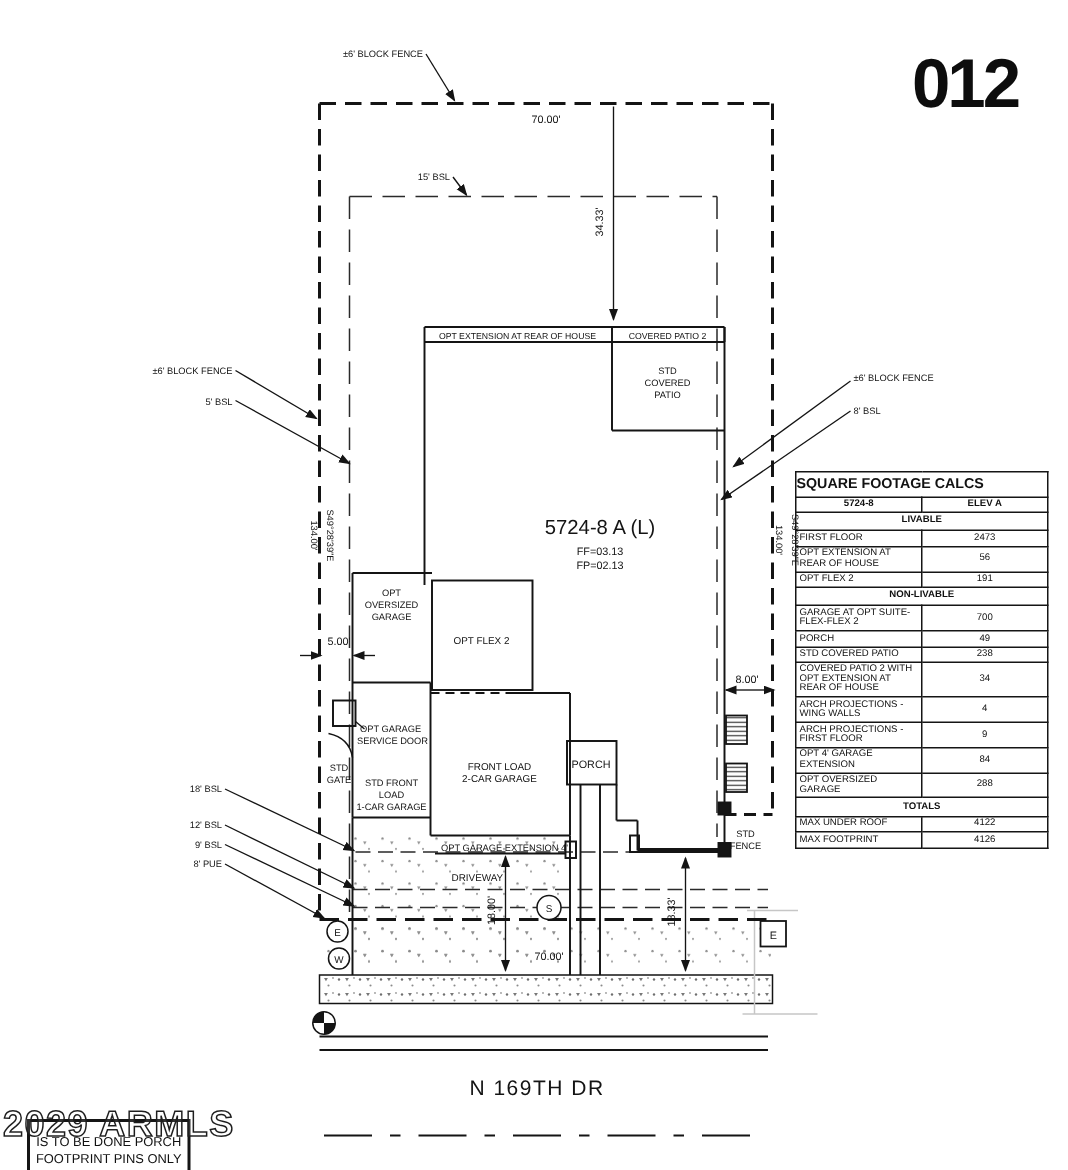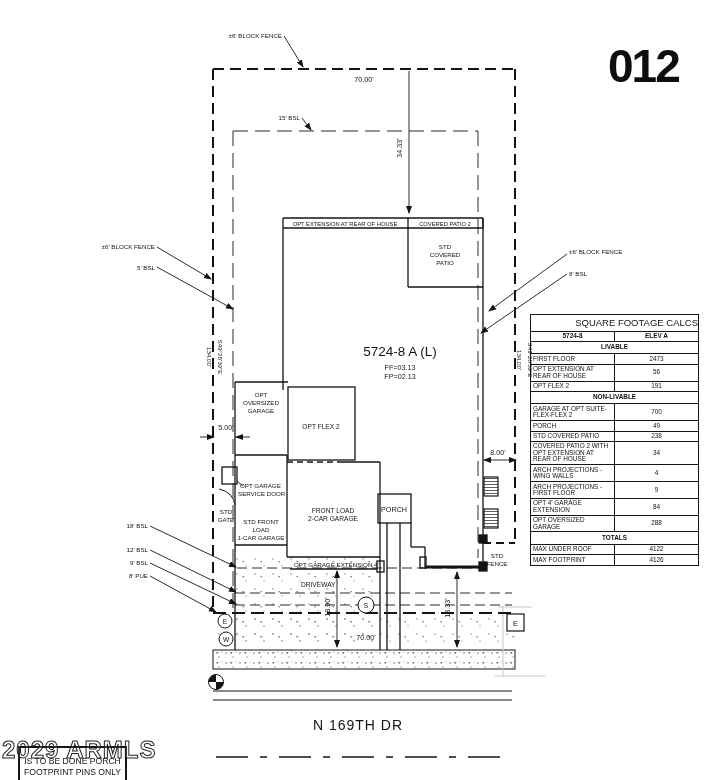--- a/index.html
+++ b/index.html
@@ -9,26 +9,26 @@
   svg text{fill:#141414;font-family:"Liberation Sans",sans-serif;}
   .t5{font-size:5.8px;}
   .t6{font-size:6.2px;}
   .t65{font-size:6.6px;}
   .t7{font-size:7.2px;}
   .t13{font-size:13.5px;}
   .mid{text-anchor:middle;}
   .end{text-anchor:end;}
   
   #sheetno{position:absolute;left:608px;top:28px;font-size:46px;font-weight:700;
-           letter-spacing:-2px;color:#0d0d0d;margin-top:11px;}
+           letter-spacing:-2px;color:#0d0d0d;}
   
   #sqft{position:absolute;left:530px;top:314px;width:169px;border-collapse:collapse;
         table-layout:fixed;font-size:6.4px;line-height:1;}
   #sqft td{border:1px solid #151515;padding:1.5px 2px;vertical-align:middle;}
-  #sqft .ttl{font-size:9.5px;text-align:right;font-weight:400;padding:3px 0;}
+  #sqft .ttl{font-size:9.5px;text-align:left;font-weight:700;padding:3px 0;}
   #sqft .hdr{text-align:center;font-weight:700;}
   #sqft .sec{text-align:center;font-weight:700;padding:2.5px 0;}
   #sqft .val{text-align:center;width:32px;}
   #sqft .lbl{text-align:left;}
   
   #notebox{position:absolute;left:18px;top:746px;width:109px;height:40px;
            border:2px solid #151515;text-align:center;font-size:8.6px;line-height:1.25;
            padding-top:8px;box-sizing:border-box;}
   #watermark{position:absolute;left:2px;top:736px;font-size:24px;font-weight:700;
              letter-spacing:1px;color:rgba(255,255,255,0.12);

